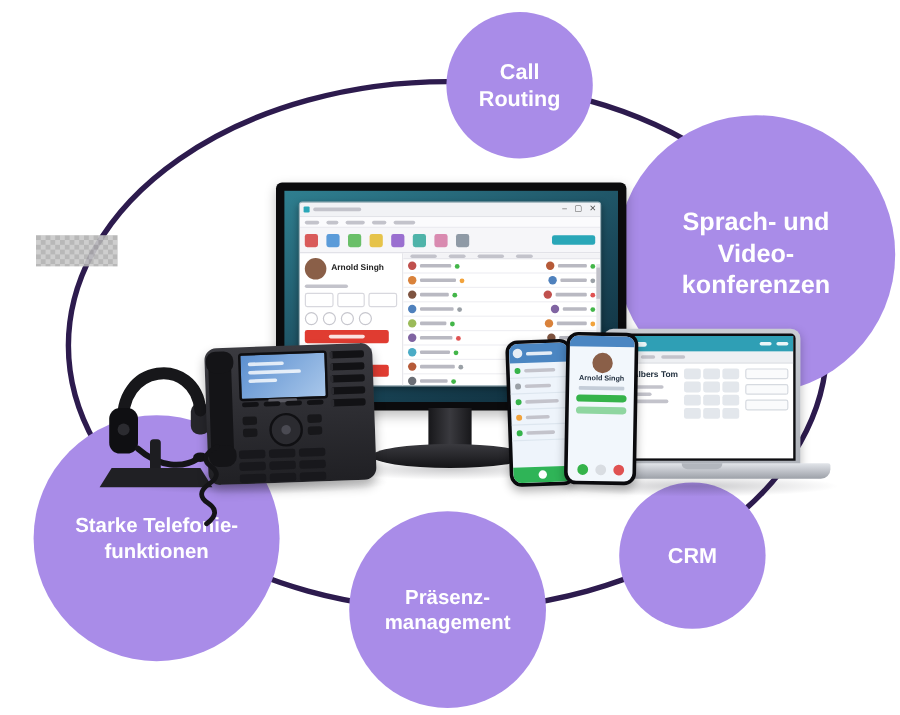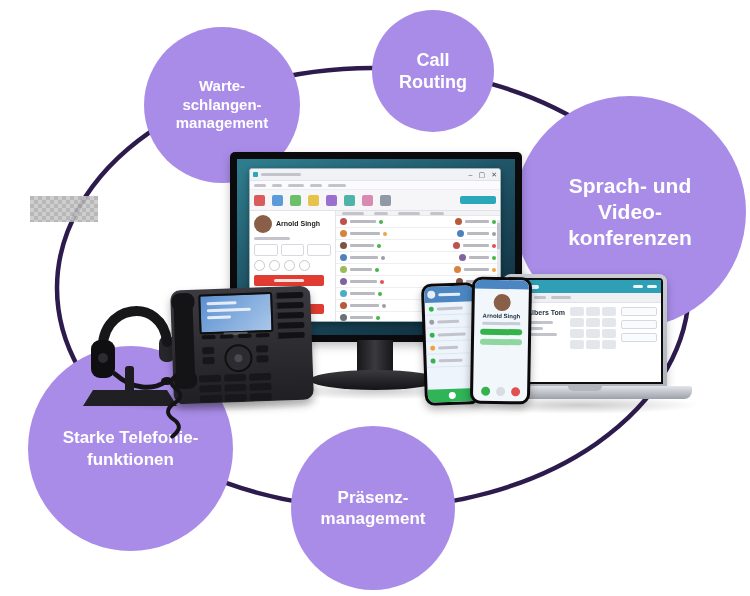--- a/index.html
+++ b/index.html
@@ -119,41 +119,39 @@
 <body>
 
 <div id="canvas">
 
   <svg id="orbit-svg">
     <ellipse cx="373" cy="288" rx="316" ry="220" fill="none" stroke="#2d1b4e" stroke-width="4.5"></ellipse>
   </svg>
 
   <div id="watermark"></div>
 
-  <div class="bubble" style="left: 144px; top: 27px; width: 156px; height: 156px; background: rgb(169, 140, 232);">
-    <div class="bubble-label" style="font-size:15px;">Warte-
-schlangen-
-management</div>
-  </div>
   <div class="bubble" style="left: 372px; top: 10px; width: 122px; height: 122px; background: rgb(169, 140, 232);">
     <div class="bubble-label" style="font-size:18px;">Call
 Routing</div>
   </div>
   <div class="bubble" style="left: 514px; top: 96px; width: 232px; height: 232px; background: rgb(169, 140, 232);">
     <div class="bubble-label" style="font-size:21px;">Sprach- und
 Video-
 konferenzen</div>
   </div>
   <div class="bubble" style="left: 28px; top: 346px; width: 205px; height: 205px; background: rgb(169, 140, 232);">
     <div class="bubble-label" style="font-size:17px;">Starke Telefonie-
 funktionen</div>
   </div>
   <div class="bubble" style="left: 291px; top: 426px; width: 164px; height: 164px; background: rgb(169, 140, 232);">
     <div class="bubble-label" style="font-size:17px;">Präsenz-
 management</div>
+  </div>
+  <div class="bubble" style="left: 516px; top: 402px; width: 122px; height: 122px; background: rgb(169, 140, 232);">
+    <div class="bubble-label" style="font-size:18px;">CRM</div>
   </div>
 
   <div class="shadow" style="left:85px;top:392px;width:240px;height:20px;"></div>
   <div class="shadow" style="left:280px;top:382px;width:190px;height:18px;"></div>
   <div class="shadow" style="left:460px;top:396px;width:240px;height:18px;"></div>
 
   <div id="monitor">
     <div id="monitor-screen">
       <div id="client-window">
         <div id="cw-titlebar">

